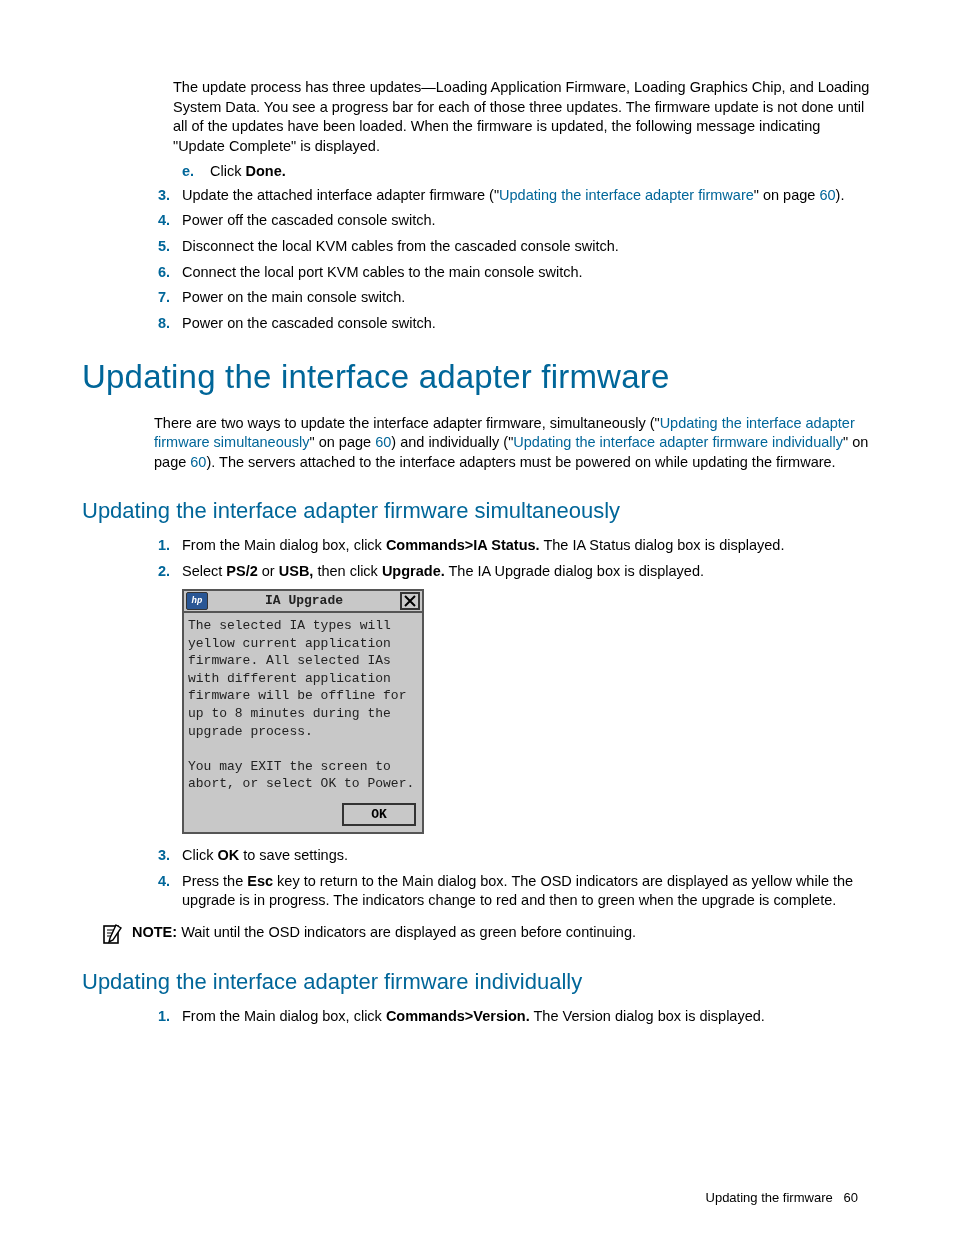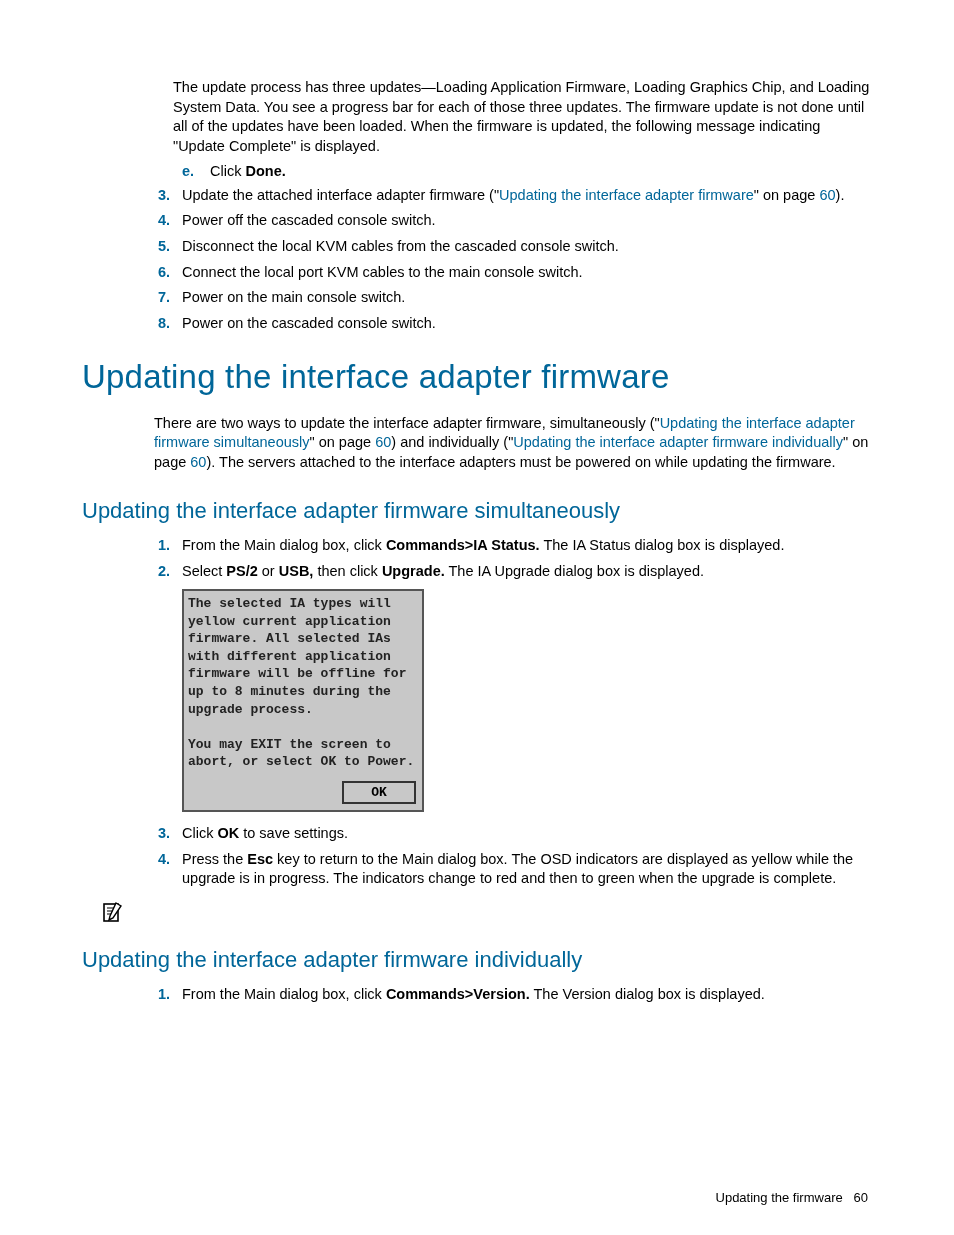--- a/index.html
+++ b/index.html
@@ -70,21 +70,21 @@
   }
   .dialog-title { flex: 1; text-align: center; font-weight: bold; color: #222; }
   .dialog-close {
     width: 20px; height: 18px;
     border: 2px solid #333;
     margin: 1px 2px;
     display: flex; align-items: center; justify-content: center;
     font-weight: bold;
     background: #c8c8c8;
   }
-  .dialog-body { padding: 4px 4px 6px 4px; color: #222; font-weight: bold; }
+  .dialog-body { padding: 4px 4px 6px 4px; color: #222; font-weight: normal; }
   .dialog-body .line { white-space: pre; }
   .dialog-ok-row { text-align: right; padding: 4px 6px 6px 6px; }
   .dialog-ok {
     display: inline-block;
     width: 74px;
     border: 2px solid #333;
     text-align: center;
     font-weight: bold;
     background: #c8c8c8;
     font-family: "Courier New", monospace;
@@ -98,21 +98,21 @@
     margin-bottom: 4px;
   }
   .note-icon {
     width: 24px; height: 22px;
     margin-right: 8px;
     flex-shrink: 0;
   }
   .footer {
     position: absolute;
     bottom: 28px;
-    right: 86px;
+    right: 96px;
     font-size: 13px;
     margin-left: 36px;
   }
 </style>
 </head>
 <body>
 
 <div class="para-block">The update process has three updates—Loading Application Firmware, Loading Graphics Chip, and Loading System Data. You see a progress bar for each of those three updates. The firmware update is not done until all of the updates have been loaded. When the firmware is updated, the following message indicating "Update Complete" is displayed.</div>
 
 <div class="sub-list-item">
@@ -165,20 +165,29 @@
   </span>
 </div>
 <div class="num-list-item">
   <span class="num-marker">2.</span>
   <span class="content">
     <span>Select </span><b>PS/2</b><span> or </span><b>USB,</b><span> then click </span><b>Upgrade.</b><span> The IA Upgrade dialog box is displayed.</span>
   </span>
 </div>
 
 <div class="dialog">
+  <div class="dialog-titlebar">
+    <div class="hp-logo">hp</div>
+    <div class="dialog-title">IA Upgrade</div>
+    <div class="dialog-close">
+      <svg width="12" height="12" viewBox="0 0 12 12">
+          <path d="M1 1 L11 11 M11 1 L1 11" stroke="#000" stroke-width="2"></path>
+        </svg>
+    </div>
+  </div>
   <div class="dialog-body">
     <div class="line">The selected IA types will</div>
     <div class="line">yellow current application</div>
     <div class="line">firmware. All selected IAs</div>
     <div class="line">with different application</div>
     <div class="line">firmware will be offline for</div>
     <div class="line">up to 8 minutes during the</div>
     <div class="line">upgrade process.</div>
     <div class="line">&nbsp;</div>
     <div class="line">You may EXIT the screen to</div>
@@ -203,20 +212,23 @@
 </div>
 
 <div class="note-row">
   <span class="note-icon">
     <svg viewBox="0 0 24 22" width="24" height="22">
       <rect x="4" y="3" width="14" height="17" fill="none" stroke="#000" stroke-width="1.6"></rect>
       <path d="M7 7 h8 M7 10 h8 M7 13 h8" stroke="#000" stroke-width="1.2"></path>
       <path d="M16 2 l5 3 -8 12 -4 2 1-4 z" fill="#fff" stroke="#000" stroke-width="1.4"></path>
     </svg>
   </span>
+  <span>
+    <b>NOTE:</b><span>  Wait until the OSD indicators are displayed as green before continuing.</span>
+  </span>
 </div>
 
 <h2 class="subsection">Updating the interface adapter firmware individually</h2>
 
 <div class="num-list-item">
   <span class="num-marker">1.</span>
   <span class="content">
     <span>From the Main dialog box, click </span><b>Commands&gt;Version.</b><span> The Version dialog box is displayed.</span>
   </span>
 </div>

